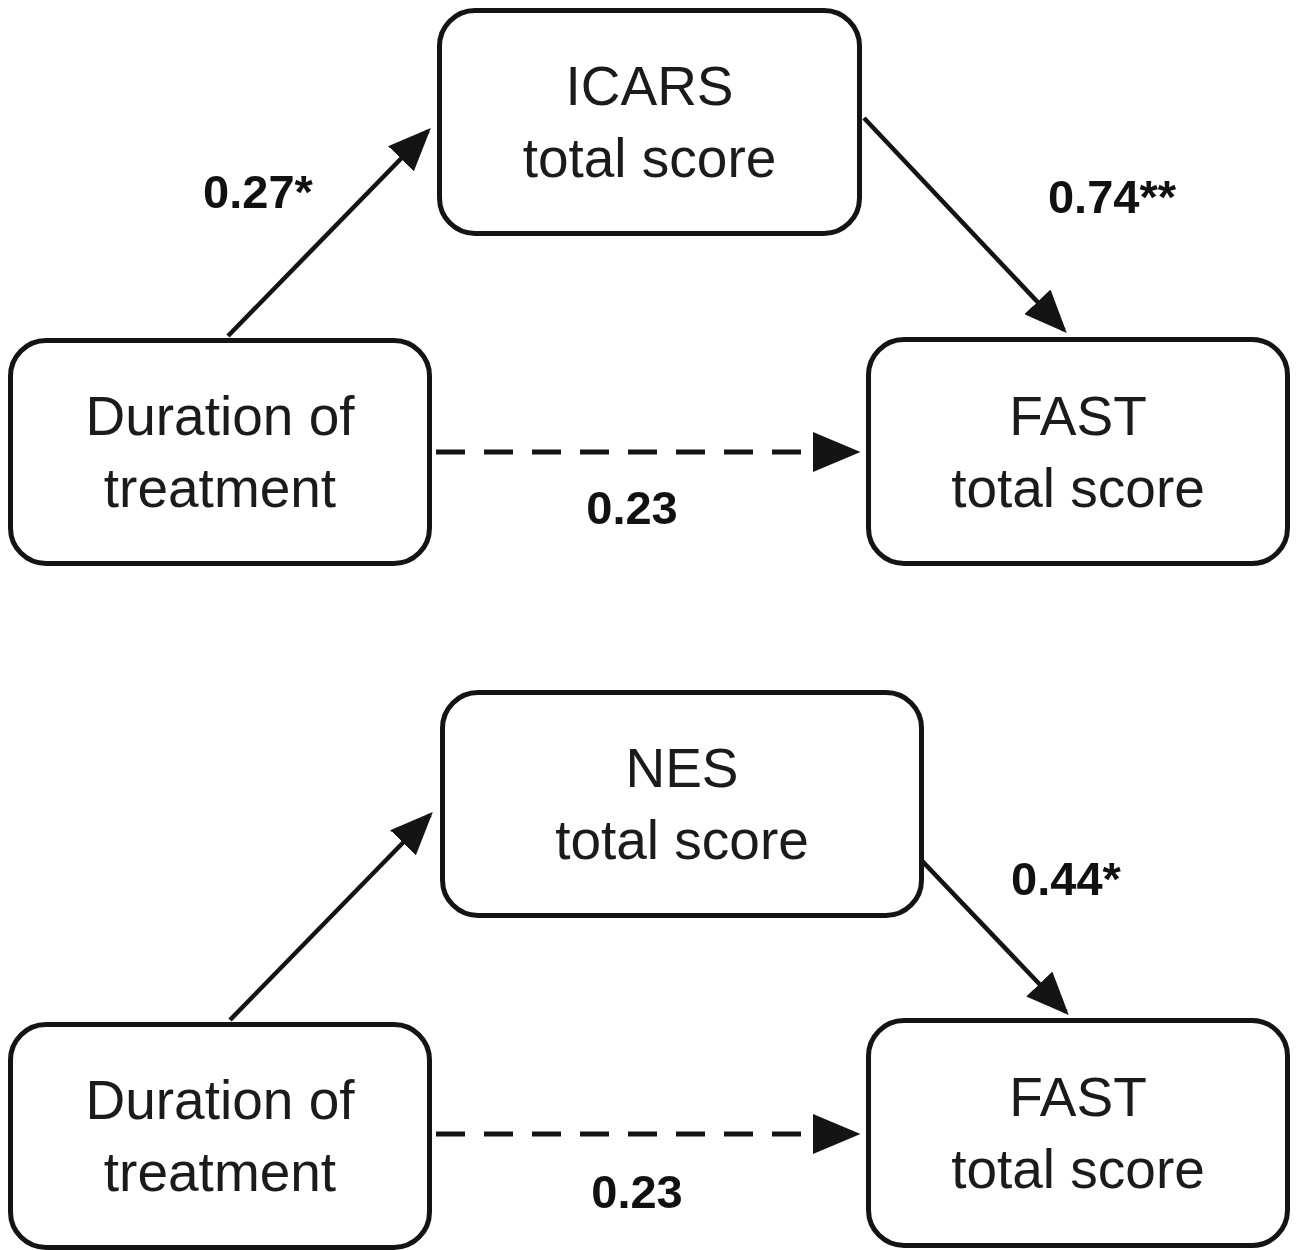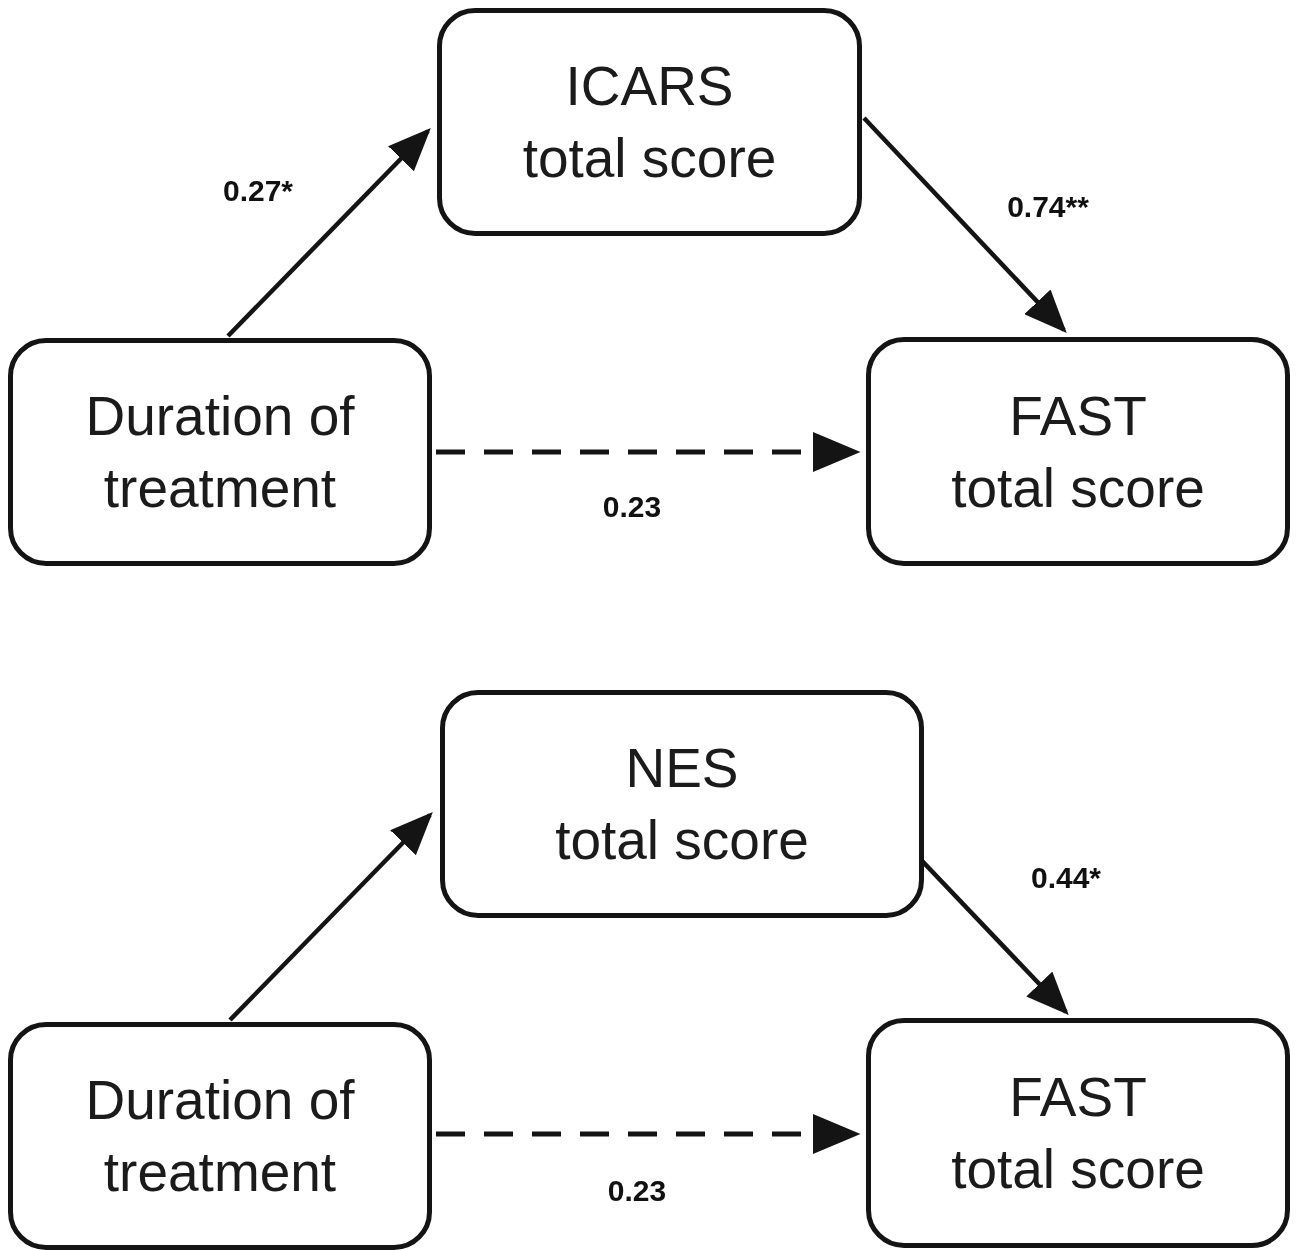--- a/index.html
+++ b/index.html
@@ -35,21 +35,21 @@
   }
   .node-box .line {
     font-size: 55px;
     line-height: 72px;
     color: #1b1b1b;
     white-space: nowrap;
   }
   .path-label {
     position: absolute;
     transform: translate(-50%, -50%);
-    font-size: 30px;
+    font-size: 47px;
     font-weight: bold;
     color: #111111;
     white-space: nowrap;
   }
 </style>
 </head>
 <body>
 
 <div id="canvas">
 
@@ -78,21 +78,21 @@
     <div class="line">Duration of</div>
     <div class="line">treatment</div>
   </div>
 
   <div class="node-box" style="left:866px; top:337px; width:424px; height:229px;">
     <div class="line">FAST</div>
     <div class="line">total score</div>
   </div>
 
   <div class="path-label" style="left:258px; top:191px;">0.27*</div>
-  <div class="path-label" style="left:1048px; top:196px;margin-top:11px;">0.74**</div>
+  <div class="path-label" style="left:1112px; top:196px;">0.74**</div>
   <div class="path-label" style="left:632px; top:507px;">0.23</div>
 
   <div class="node-box" style="left:440px; top:690px; width:484px; height:228px;">
     <div class="line">NES</div>
     <div class="line">total score</div>
   </div>
 
   <div class="node-box" style="left:8px; top:1022px; width:424px; height:228px;">
     <div class="line">Duration of</div>
     <div class="line">treatment</div>

